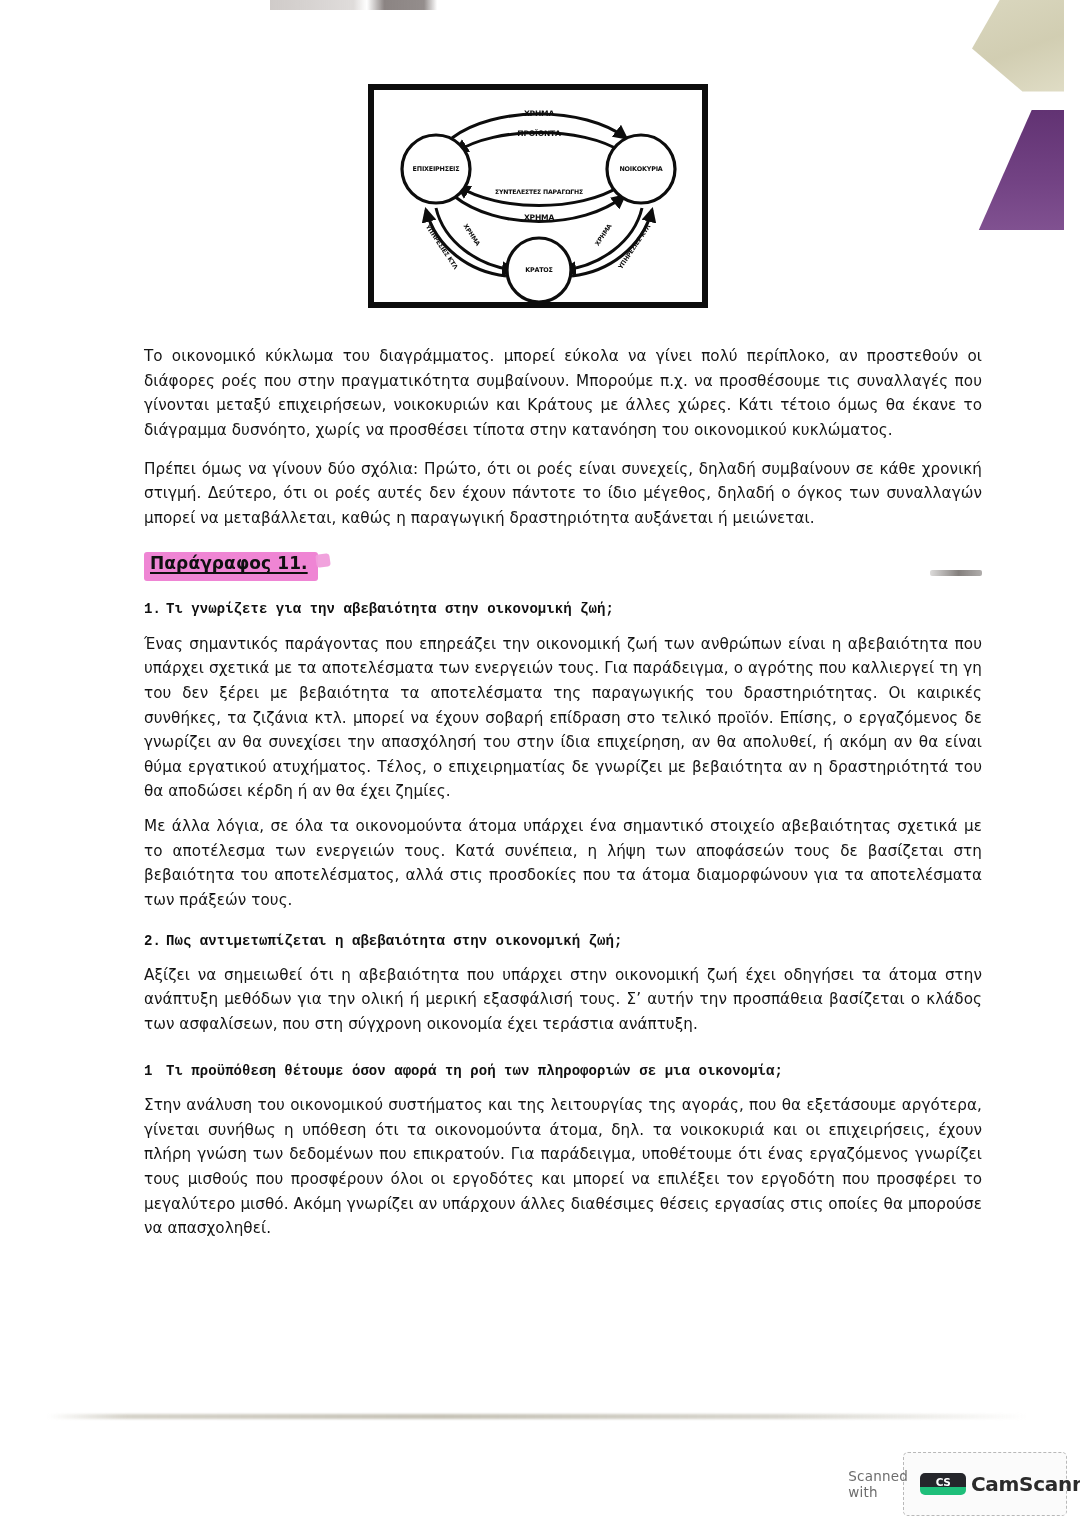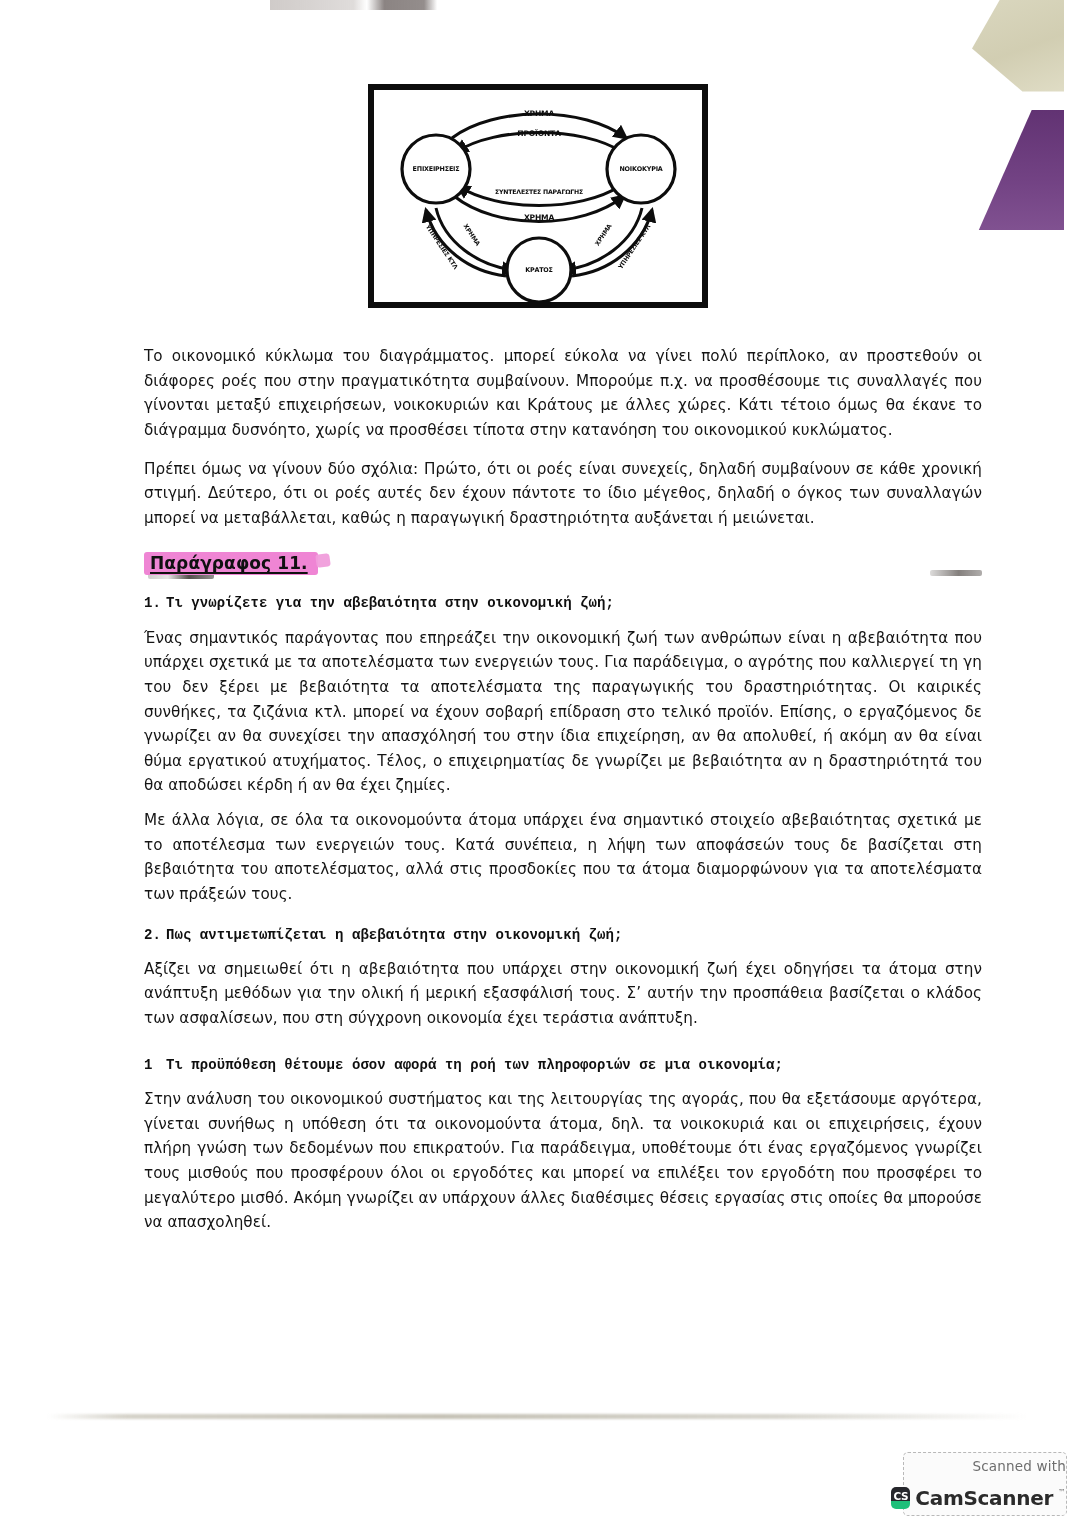--- a/index.html
+++ b/index.html
@@ -166,21 +166,21 @@
   .para.tight { margin-bottom: 10px; }
   .para.nogap  { margin-bottom: 0px; }
 
   .heading-wrap {
     margin: 22px 0 4px 0;
   }
   .heading-highlight {
     display: inline-block;
     position: relative;
     background: #ef85d4;
-    padding: 1px 10px 2px 6px;
+    padding: 1px 10px 8px 6px;
     border-radius: 3px;
   }
   .heading-highlight::after {
     content: "";
     position: absolute;
     right: -12px;
     top: 2px;
     width: 14px;
     height: 13px;
     background: #f09ddb;
@@ -218,37 +218,37 @@
   #camscanner-watermark {
     position: absolute;
     left: 903px;
     top: 1452px;
     width: 162px;
     height: 62px;
     border: 1px dashed #b9b9b9;
     border-radius: 5px;
     background: #fbfbfb;
     display: flex;
-    flex-direction: column;
-    align-items: flex-end;
+    flex-direction: row;
+    align-items: center;
     justify-content: center;
     gap: 12px;
   }
   #camscanner-scanned-with {
     font-size: 13.5px;
     color: #6d6d6d;
     letter-spacing: 0.2px;
   }
   #camscanner-brand-row {
     display: flex;
     align-items: center;
     gap: 5px;
   }
   #camscanner-logo {
-    width: 19px;
+    width: 46px;
     height: 22px;
     border-radius: 5px;
     background: linear-gradient(180deg, #25262b 0%, #25262b 64%, #1fbf7a 64%, #1fbf7a 100%);
     color: #ffffff;
     font-size: 10.5px;
     font-weight: 700;
     display: flex;
     align-items: center;
     justify-content: center;
     letter-spacing: -0.5px;

